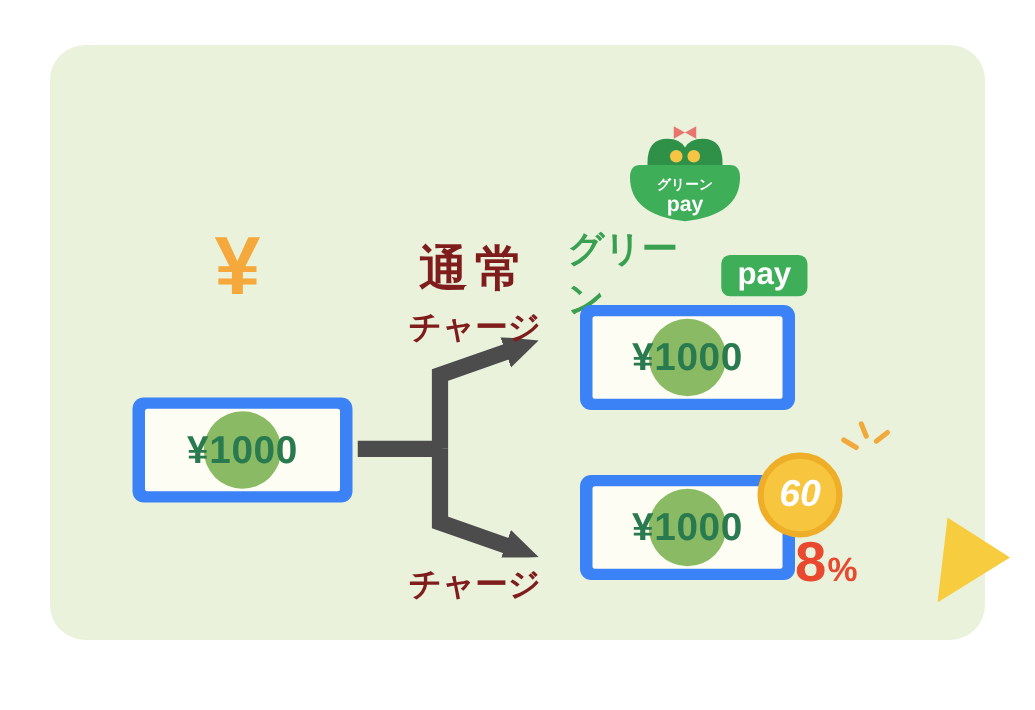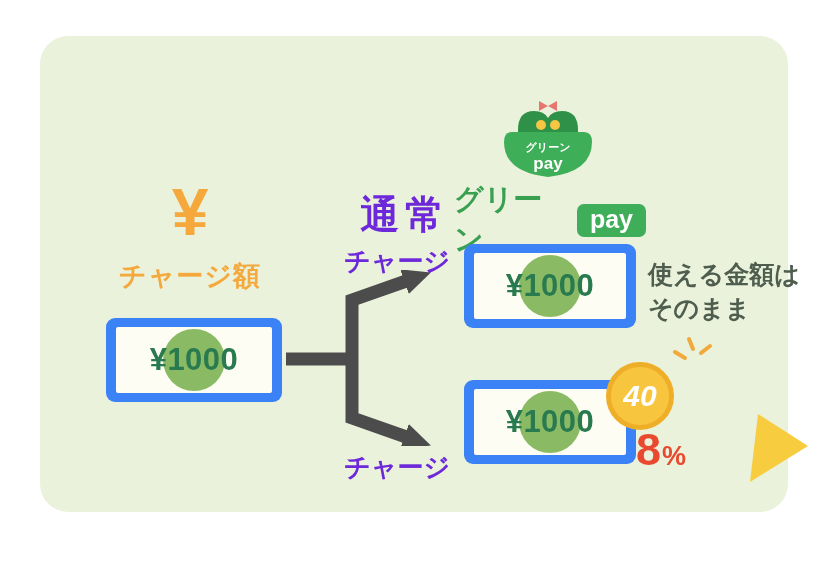--- a/index.html
+++ b/index.html
@@ -42,21 +42,21 @@
     letter-spacing:0.5px;
   }
   #banknote-source { left:66px;  top:282px; width:176px; height:84px; }
   #banknote-normal { left:424px; top:208px; width:172px; height:84px; }
   #banknote-auto   { left:424px; top:344px; width:172px; height:84px; }
 
   
   #fork-arrows { position:absolute; left:246px; top:234px; }
 
   
-  .branch-label { position:absolute; width:140px; text-align:right; color:#6d28d9; }
+  .branch-label { position:absolute; width:140px; text-align:center; color:#7f1d1d; }
   .branch-label .main { display:block; font-size:39px; font-weight:bold; letter-spacing:0.15em; }
   .branch-label .sub  { display:block; font-size:26px; font-weight:bold; margin-top:2px; }
   #branch-normal { left:270px; top:152px; }
   #branch-auto   { left:270px; top:412px; }
 
   
   #purse { position:absolute; left:458px; top:62px; }
   #brand-logo {
     position:absolute; left:414px; top:144px; width:192px;
     display:flex; align-items:center; justify-content:center; gap:7px;
@@ -88,21 +88,20 @@
   .bonus-text .big   { font-size:45px; }
   .bonus-text .small { font-size:27px; padding:0 1px; }
 </style>
 </head>
 <body>
 
 <div id="stage">
   <div id="card">
 
     <div class="yen-symbol">¥</div>
-    <div class="charge-label">チャージ額</div>
 
     <div id="banknote-source" class="banknote">
       <div class="banknote-inner">
         <div class="banknote-circle"></div>
         <span class="banknote-value">¥1000</span>
       </div>
     </div>
 
     <svg id="fork-arrows" width="168" height="176" viewBox="0 0 168 176">
       <defs>
@@ -138,42 +137,38 @@
       <span class="logo-name">グリーン</span>
       <span class="logo-badge">pay</span>
     </div>
 
     <div id="banknote-normal" class="banknote">
       <div class="banknote-inner">
         <div class="banknote-circle"></div>
         <span class="banknote-value">¥1000</span>
       </div>
     </div>
-    <div class="normal-note">
-      <div>使える金額は</div>
-      <div>そのまま</div>
-    </div>
 
     <div id="banknote-auto" class="banknote">
       <div class="banknote-inner">
         <div class="banknote-circle"></div>
         <span class="banknote-value">¥1000</span>
       </div>
     </div>
 
     <svg id="sparkles" width="42" height="36" viewBox="0 0 42 36">
       <g stroke="#f2a93c" stroke-width="4" stroke-linecap="round">
         <line x1="3" y1="16" x2="13" y2="22"></line>
         <line x1="17" y1="3" x2="21" y2="13"></line>
         <line x1="38" y1="10" x2="29" y2="17"></line>
       </g>
     </svg>
 
     <div class="coin">
-      <span class="coin-value">40</span>
+      <span class="coin-value">60</span>
     </div>
 
     <svg id="bonus-burst" width="58" height="68" viewBox="0 0 58 68">
       <polygon points="8,0 58,32 0,68" fill="#f8cc3f"></polygon>
     </svg>
 
     <div class="bonus-text">
       <span class="big">8</span>
       <span class="small">%</span>
     </div>

